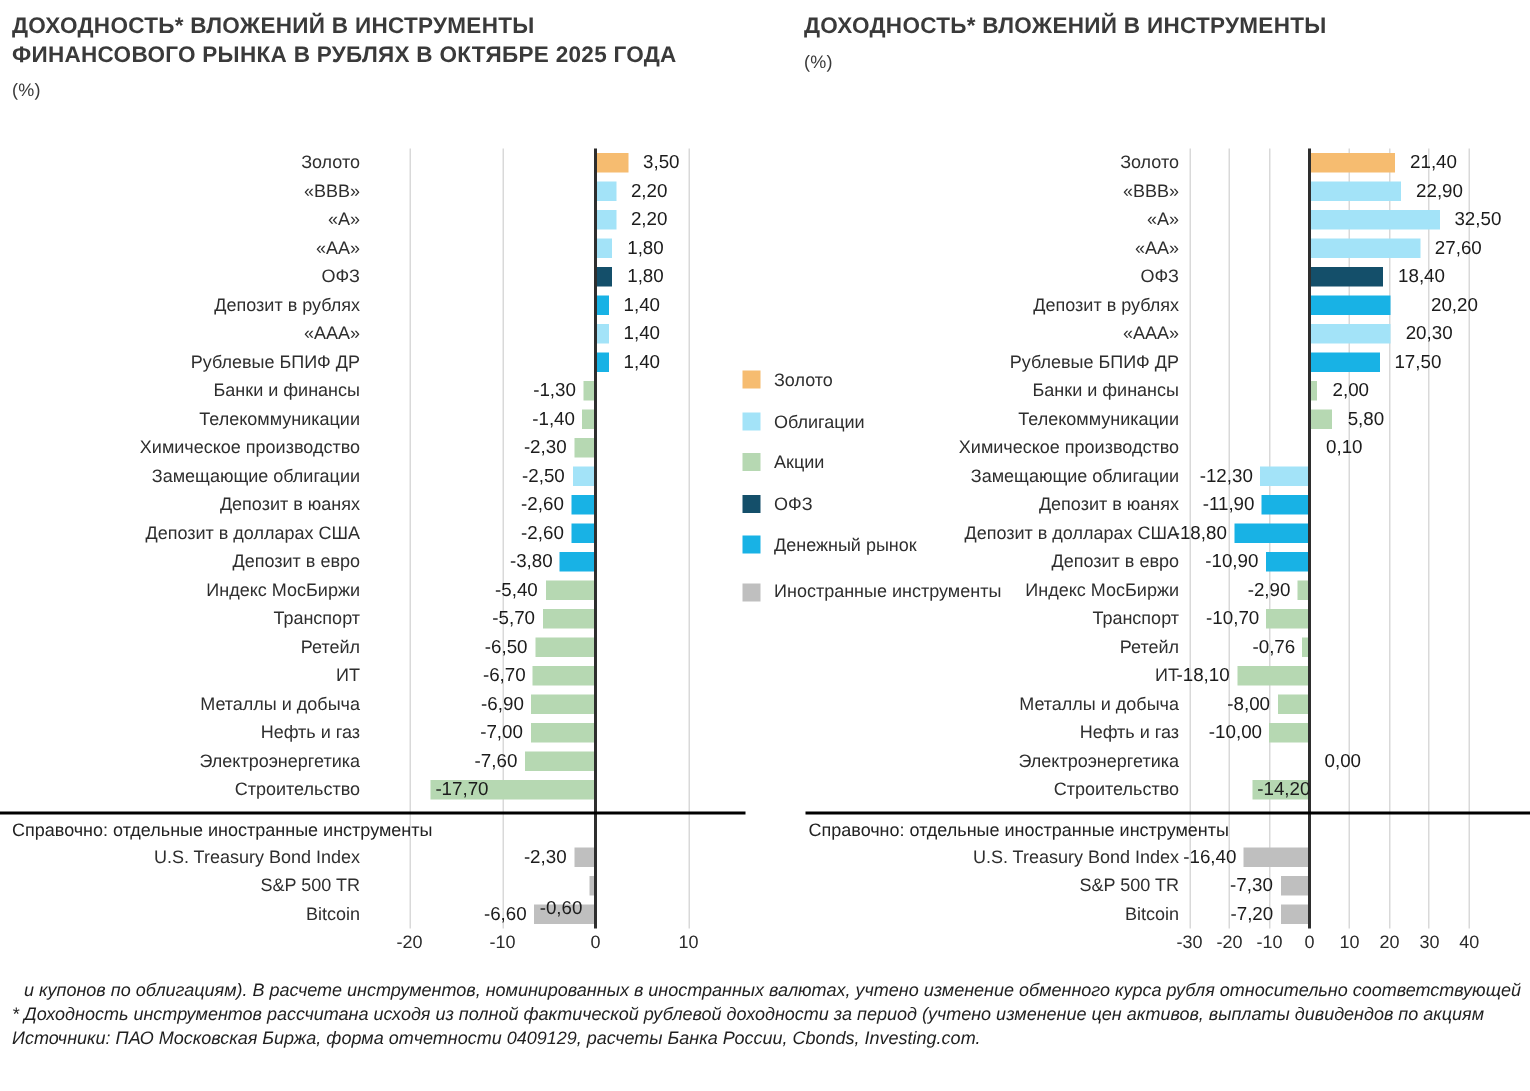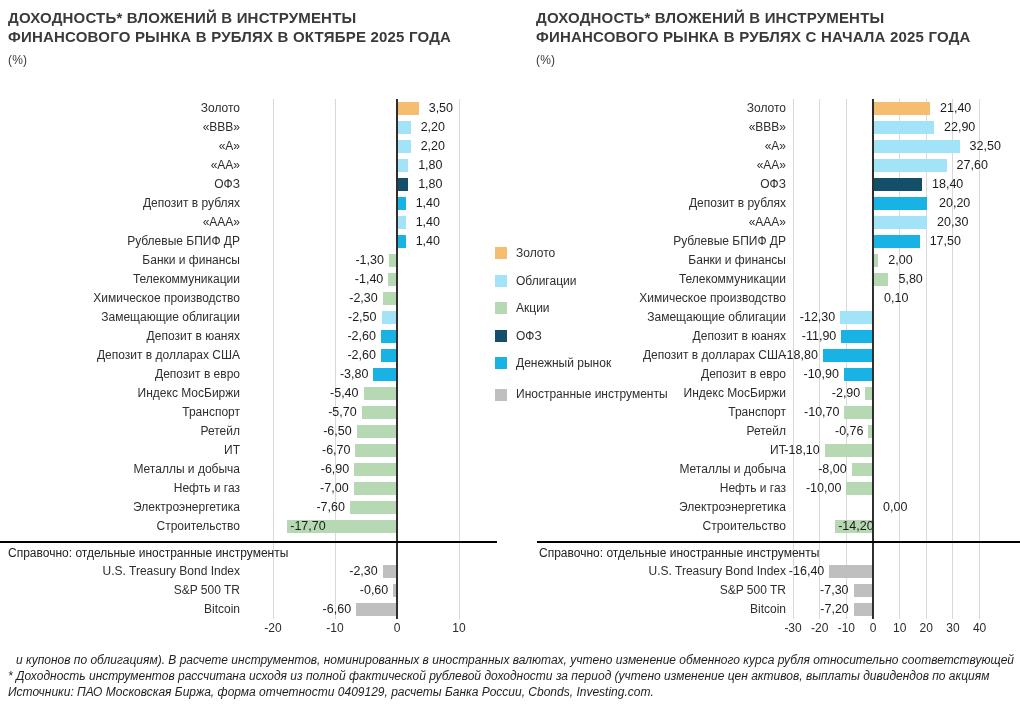--- a/index.html
+++ b/index.html
@@ -35,21 +35,20 @@
 <div class="page">
 
   <div class="panel-title" style="left:8px;">
     <div>ДОХОДНОСТЬ* ВЛОЖЕНИЙ В ИНСТРУМЕНТЫ</div>
     <div>ФИНАНСОВОГО РЫНКА В РУБЛЯХ В ОКТЯБРЕ 2025 ГОДА</div>
     <div class="subtitle">(%)</div>
   </div>
 
   <div class="panel-title" style="left:536px;">
     <div>ДОХОДНОСТЬ* ВЛОЖЕНИЙ В ИНСТРУМЕНТЫ</div>
-    <div>ФИНАНСОВОГО РЫНКА В РУБЛЯХ С НАЧАЛА 2025 ГОДА</div>
     <div class="subtitle">(%)</div>
   </div>
 
   <div class="chart" id="chart0" style="left: 0px; width: 497px;">
       <div class="gridline" style="left: 272.5px;"></div>
       <div class="tick-label" style="left: 258px;">-20</div>
       <div class="gridline" style="left: 334.5px;"></div>
       <div class="tick-label" style="left: 320px;">-10</div>
       <div class="gridline zero" style="left: 396px;"></div>
       <div class="tick-label" style="left: 382px;">0</div>
@@ -173,21 +172,21 @@
       <div class="separator"></div>
       <div class="ref-label" style="left: 8px;">Справочно: отдельные иностранные инструменты</div>
       <div class="row" style="top: 463px;">
         <div class="cat-label" style="width: 240px;">U.S. Treasury Bond Index</div>
         <div class="bar" style="left: 382.74px; width: 14.26px; background: rgb(191, 191, 191);"></div>
         <div class="val" style="right: 119.26px;">-2,30</div>
       </div>
       <div class="row" style="top: 482px;">
         <div class="cat-label" style="width: 240px;">S&amp;P 500 TR</div>
         <div class="bar" style="left: 393.28px; width: 3.72px; background: rgb(191, 191, 191);"></div>
-        <div class="val" style="right: 108.72px;">-0,60</div>
+        <div class="val" style="right: 108.72px; margin-top: 15px;">-0,60</div>
       </div>
       <div class="row" style="top: 501px;">
         <div class="cat-label" style="width: 240px;">Bitcoin</div>
         <div class="bar" style="left: 356.08px; width: 40.92px; background: rgb(191, 191, 191);"></div>
         <div class="val" style="right: 145.92px;">-6,60</div>
       </div>
     </div>
   <div class="chart" id="chart1" style="left: 537px; width: 483px;">
       <div class="gridline" style="left: 255.55px;"></div>
       <div class="tick-label" style="left: 241.05px;">-30</div>
@@ -226,21 +225,21 @@
         <div class="val" style="left: 419.554px;">27,60</div>
       </div>
       <div class="row" style="top: 76px;">
         <div class="cat-label" style="width: 249px;">ОФЗ</div>
         <div class="bar" style="left: 336px; width: 49.036px; background: rgb(20, 79, 106);"></div>
         <div class="val" style="left: 395.036px;">18,40</div>
       </div>
       <div class="row" style="top: 95px;">
         <div class="cat-label" style="width: 249px;">Депозит в рублях</div>
         <div class="bar" style="left: 336px; width: 53.833px; background: rgb(24, 178, 229);"></div>
-        <div class="val" style="left: 402px;">20,20</div>
+        <div class="val" style="left: 417px;">20,20</div>
       </div>
       <div class="row" style="top: 114px;">
         <div class="cat-label" style="width: 249px;">«AAA»</div>
         <div class="bar" style="left: 336px; width: 54.0995px; background: rgb(163, 227, 248);"></div>
         <div class="val" style="left: 400.099px;">20,30</div>
       </div>
       <div class="row" style="top: 133px;">
         <div class="cat-label" style="width: 249px;">Рублевые БПИФ ДР</div>
         <div class="bar" style="left: 336px; width: 46.6375px; background: rgb(24, 178, 229);"></div>
         <div class="val" style="left: 392.637px;">17,50</div>

